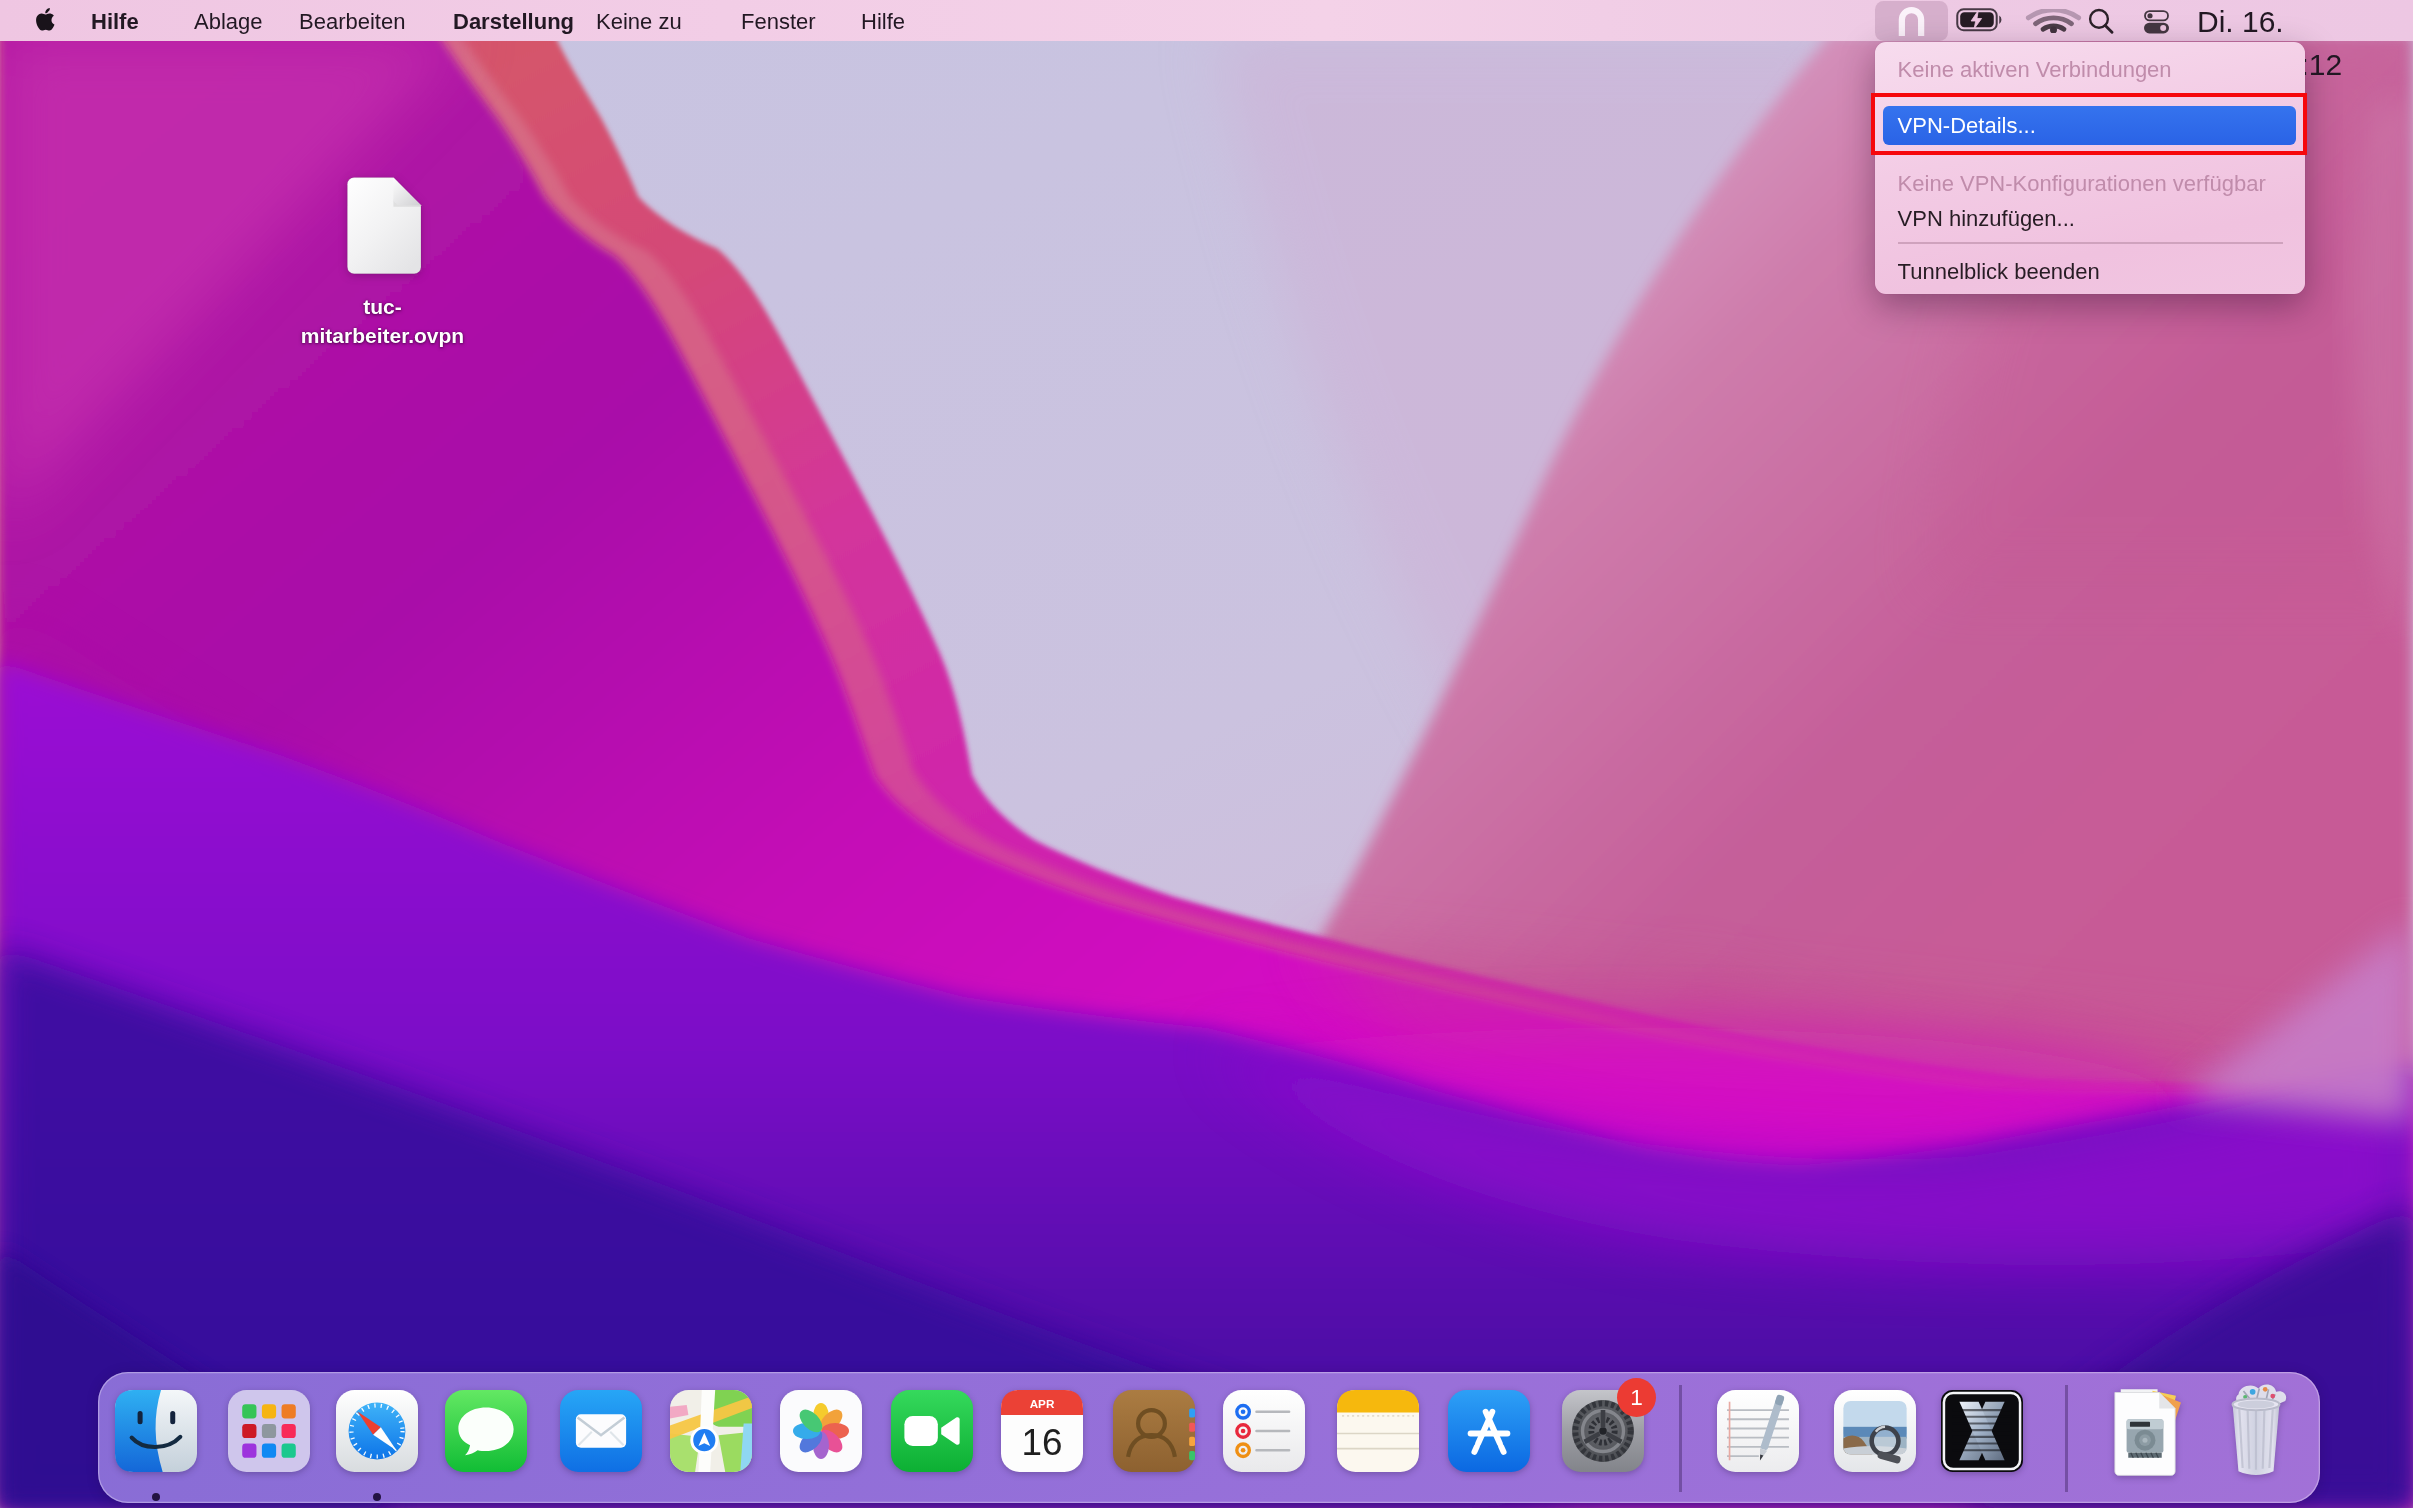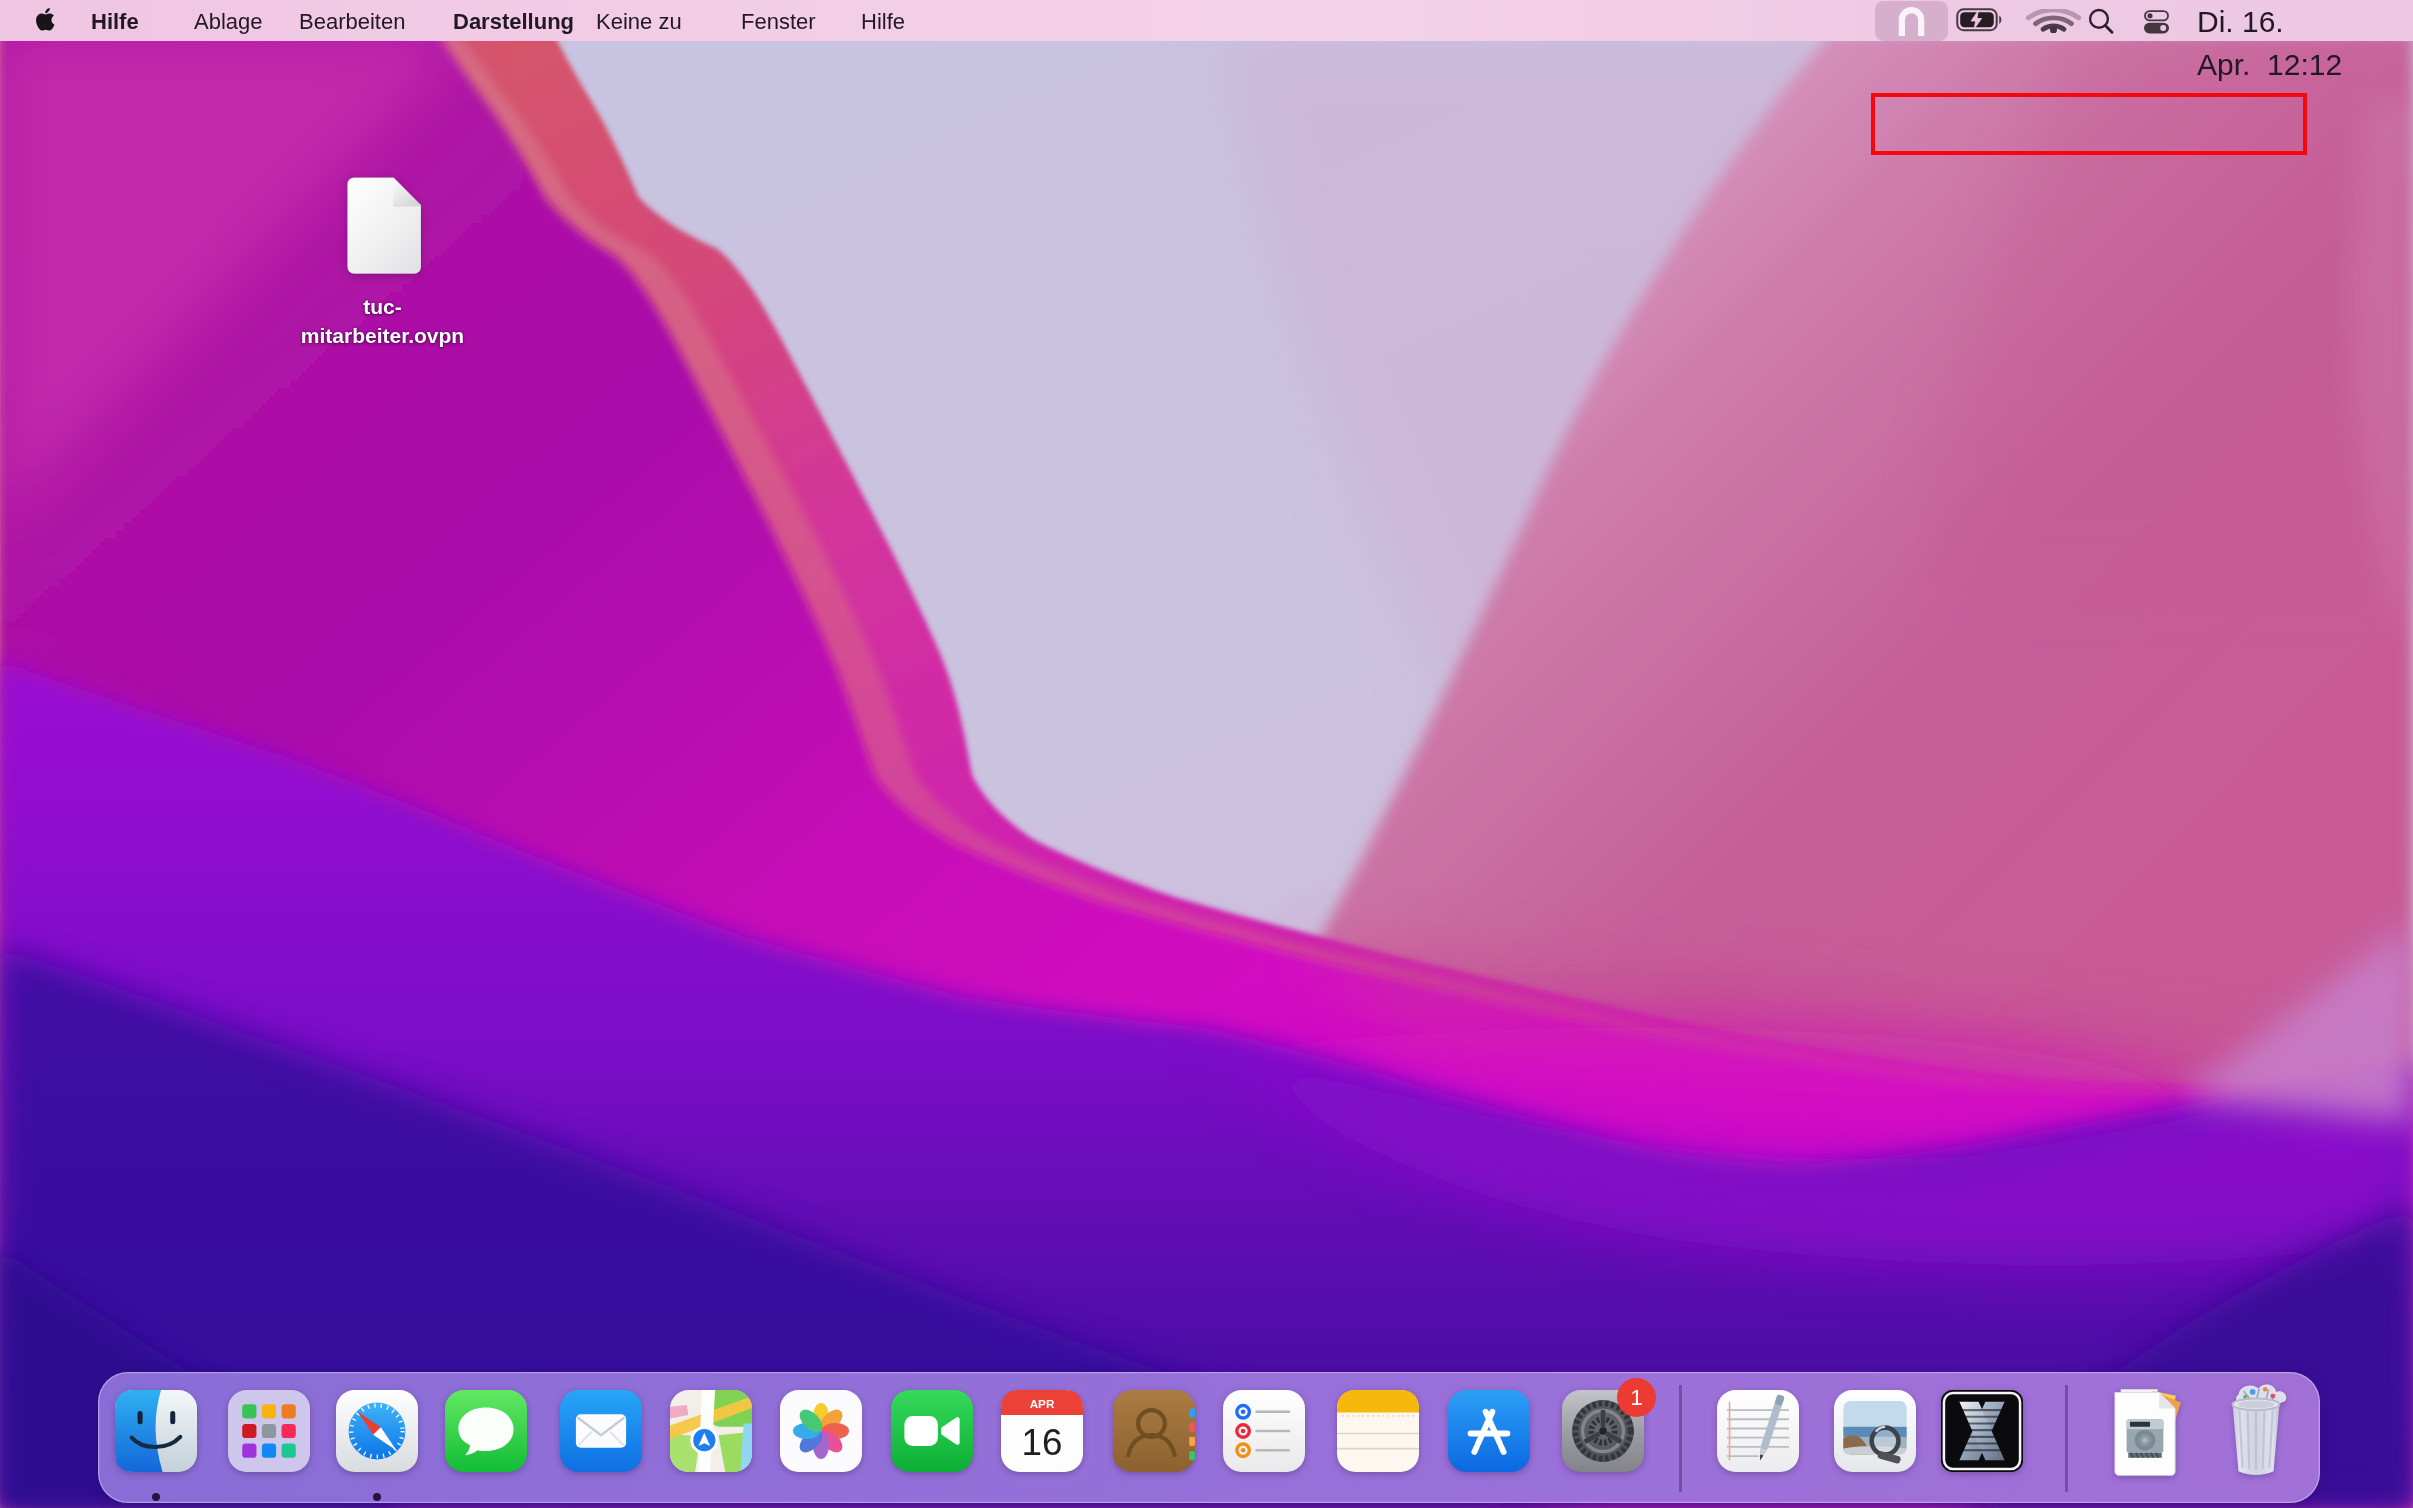--- a/index.html
+++ b/index.html
@@ -179,20 +179,29 @@
     </linearGradient>
   </defs>
   <path d="M12,4 L59,4 L92,37 L92,111 a8,8 0 0 1 -8,8 L12,119 a8,8 0 0 1 -8,-8 L4,12 a8,8 0 0 1 8,-8 Z" fill="url(#pg)" stroke="#00000022" stroke-width="0.8"></path>
   <path d="M59,4 L92,37 L67,37 a8,8 0 0 1 -8,-8 Z" fill="url(#fold)"></path>
   <path d="M59,4 L59,29 a8,8 0 0 0 8,8 L92,37 L92,39 L59,39 Z" fill="#00000014"></path>
 </svg>
 <div class="abs" style="left:257px;top:292px;width:251px;z-index:5;text-align:center;
      font-size:21px;font-weight:600;color:#ffffff;line-height:29px;
      text-shadow:0 0.8px 3.4px rgba(40,0,40,.65), 0 0 1.7px rgba(40,0,40,.5);">tuc-<br>mitarbeiter.ovpn</div>
 
+<div id="menu">
+  <div class="menuitem" style="top:15px;color:#c08cab;">Keine aktiven Verbindungen</div>
+  <div id="bluesel"></div>
+  <div class="menuitem" style="top:71px;color:#ffffff;z-index:2;">VPN-Details...</div>
+  <div class="menuitem" style="top:129px;color:#c08cab;">Keine VPN-Konfigurationen verfügbar</div>
+  <div class="menuitem" style="top:164px;color:#271c24;">VPN hinzufügen...</div>
+  <div style="position:absolute;left:22.6px;top:200px;width:385px;height:1.7px;background:#cfa2bd;"></div>
+  <div class="menuitem" style="top:217px;color:#271c24;">Tunnelblick beenden</div>
+</div>
 <div id="redbox"></div>
 
 <div id="dock"></div>
 <div class="dsep" style="left:1679px;"></div>
 <div class="dsep" style="left:2065px;"></div>
 <div class="ddot" style="left:152px;"></div>
 <div class="ddot" style="left:373px;"></div>
 <div class="abs" style="left:1617px;top:1378px;width:39px;height:39px;border-radius:50%;background:#ec3b33;z-index:24;text-align:center;line-height:39px;font-size:22.6px;color:#fff;">1</div>
 
 <div id="icons">

